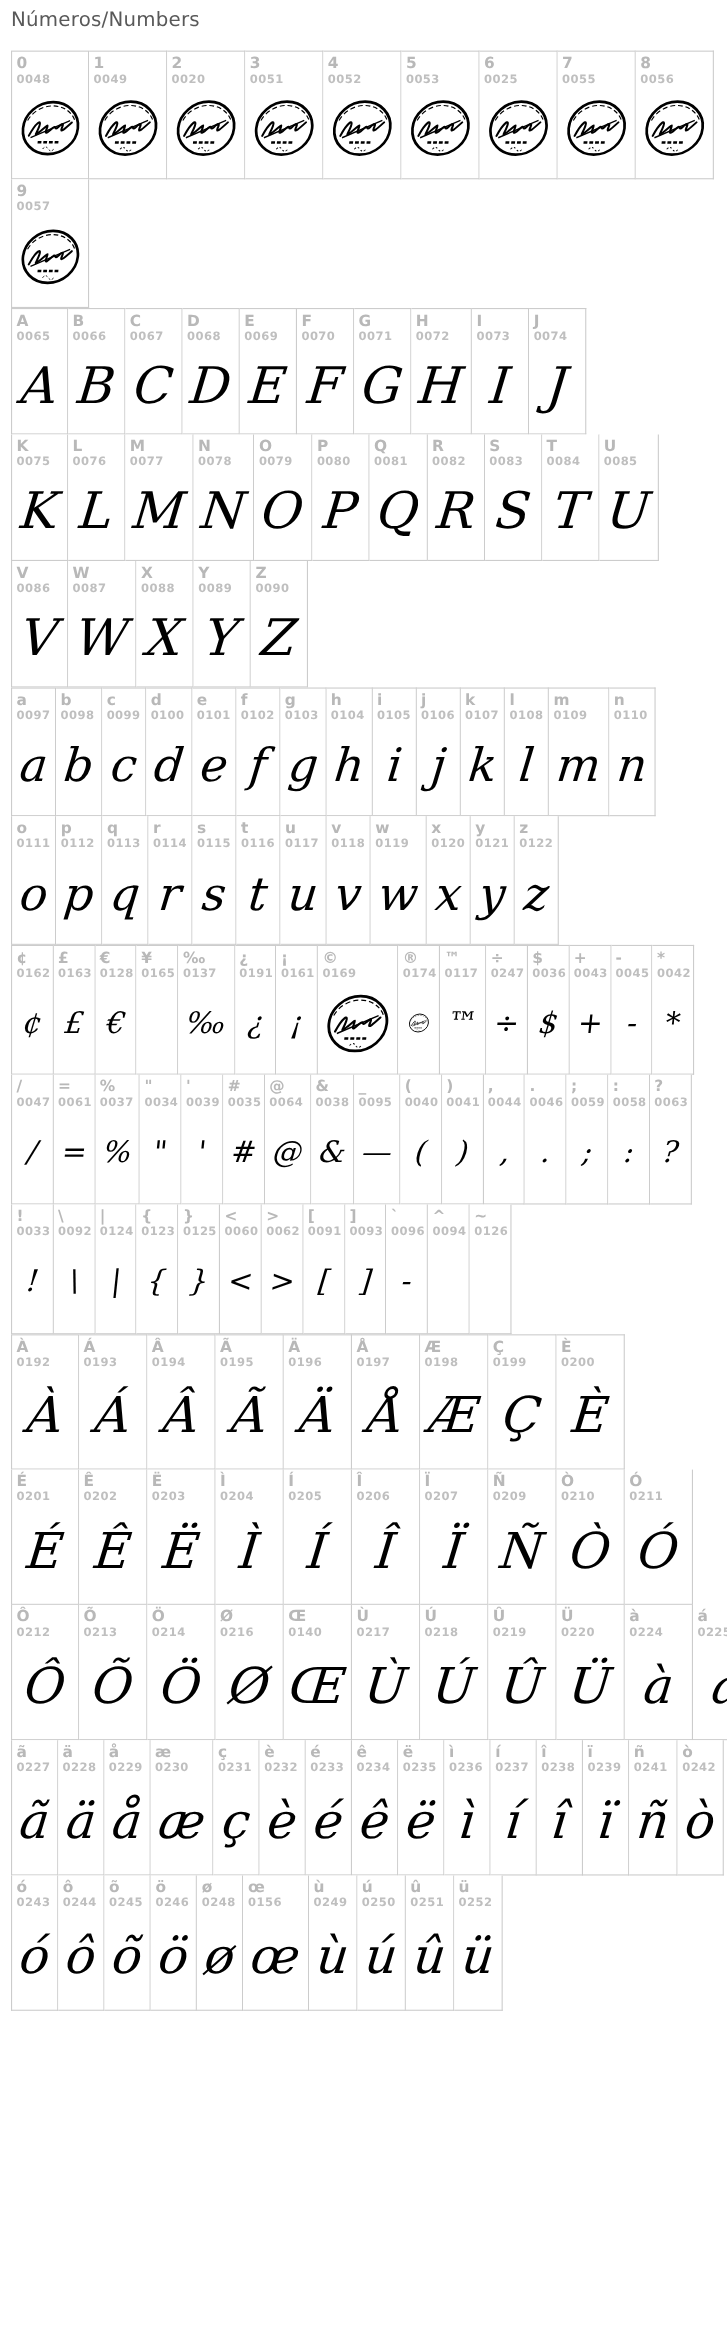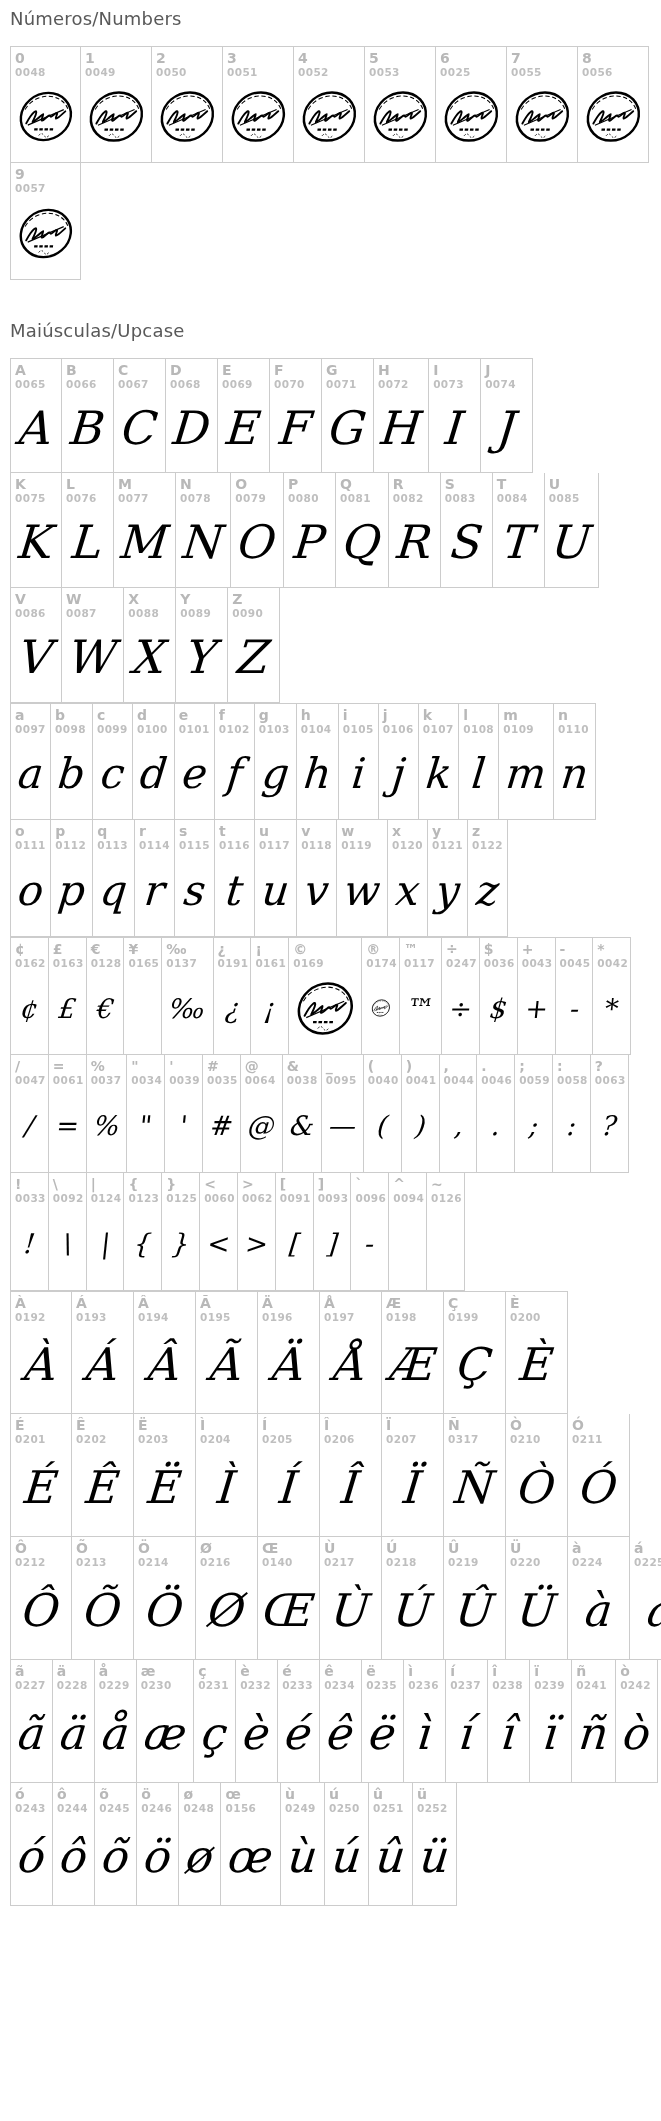--- a/index.html
+++ b/index.html
@@ -100,21 +100,21 @@
               <path d="M7,22 A27,25 0 0 1 57,22" fill="none" stroke="#000" stroke-width="1.2" stroke-dasharray="5,3"></path>
               <path d="M10,38 C16,24 22,20 20,28 C18,36 14,40 22,33 C28,28 30,24 28,31 C26,38 30,34 34,30 C38,26 36,33 40,29 C44,25 46,24 44,30 C42,36 48,30 54,24" fill="none" stroke="#000" stroke-width="2.2" stroke-linecap="round"></path>
               <path d="M12,40 L52,22" stroke="#000" stroke-width="1.5"></path>
               <path d="M20,45 L44,45" stroke="#000" stroke-width="2.6" stroke-dasharray="4,2"></path>
               <path d="M26,52 q3,-4 6,0 q3,4 6,0" fill="none" stroke="#000" stroke-width="1" stroke-dasharray="2,2"></path>
             </svg>
           </div>
         </div>
         <div class="cell">
           <div class="cell-char">2</div>
-          <div class="cell-code">0050</div>
+          <div class="cell-code">0020</div>
           <div class="cell-glyph">
             <svg viewBox="0 0 64 60" width="58" height="55">
               <ellipse cx="32" cy="30" rx="29" ry="27.5" fill="none" stroke="#000" stroke-width="2.8"></ellipse>
               <path d="M7,22 A27,25 0 0 1 57,22" fill="none" stroke="#000" stroke-width="1.2" stroke-dasharray="5,3"></path>
               <path d="M10,38 C16,24 22,20 20,28 C18,36 14,40 22,33 C28,28 30,24 28,31 C26,38 30,34 34,30 C38,26 36,33 40,29 C44,25 46,24 44,30 C42,36 48,30 54,24" fill="none" stroke="#000" stroke-width="2.2" stroke-linecap="round"></path>
               <path d="M12,40 L52,22" stroke="#000" stroke-width="1.5"></path>
               <path d="M20,45 L44,45" stroke="#000" stroke-width="2.6" stroke-dasharray="4,2"></path>
               <path d="M26,52 q3,-4 6,0 q3,4 6,0" fill="none" stroke="#000" stroke-width="1" stroke-dasharray="2,2"></path>
             </svg>
           </div>
@@ -214,21 +214,20 @@
               <path d="M7,22 A27,25 0 0 1 57,22" fill="none" stroke="#000" stroke-width="1.2" stroke-dasharray="5,3"></path>
               <path d="M10,38 C16,24 22,20 20,28 C18,36 14,40 22,33 C28,28 30,24 28,31 C26,38 30,34 34,30 C38,26 36,33 40,29 C44,25 46,24 44,30 C42,36 48,30 54,24" fill="none" stroke="#000" stroke-width="2.2" stroke-linecap="round"></path>
               <path d="M12,40 L52,22" stroke="#000" stroke-width="1.5"></path>
               <path d="M20,45 L44,45" stroke="#000" stroke-width="2.6" stroke-dasharray="4,2"></path>
               <path d="M26,52 q3,-4 6,0 q3,4 6,0" fill="none" stroke="#000" stroke-width="1" stroke-dasharray="2,2"></path>
             </svg>
           </div>
         </div>
       </div>
     </div>
-    <div class="section-title">Maiúsculas/Upcase</div>
     <div class="glyph-table uppercase">
       <div class="glyph-row">
         <div class="cell">
           <div class="cell-char">A</div>
           <div class="cell-code">0065</div>
           <div class="cell-glyph">A</div>
         </div>
         <div class="cell">
           <div class="cell-char">B</div>
           <div class="cell-code">0066</div>
@@ -816,21 +815,21 @@
           <div class="cell-code">0206</div>
           <div class="cell-glyph">Î</div>
         </div>
         <div class="cell">
           <div class="cell-char">Ï</div>
           <div class="cell-code">0207</div>
           <div class="cell-glyph">Ï</div>
         </div>
         <div class="cell">
           <div class="cell-char">Ñ</div>
-          <div class="cell-code">0317</div>
+          <div class="cell-code">0209</div>
           <div class="cell-glyph">Ñ</div>
         </div>
         <div class="cell">
           <div class="cell-char">Ò</div>
           <div class="cell-code">0210</div>
           <div class="cell-glyph">Ò</div>
         </div>
         <div class="cell">
           <div class="cell-char">Ó</div>
           <div class="cell-code">0211</div>

